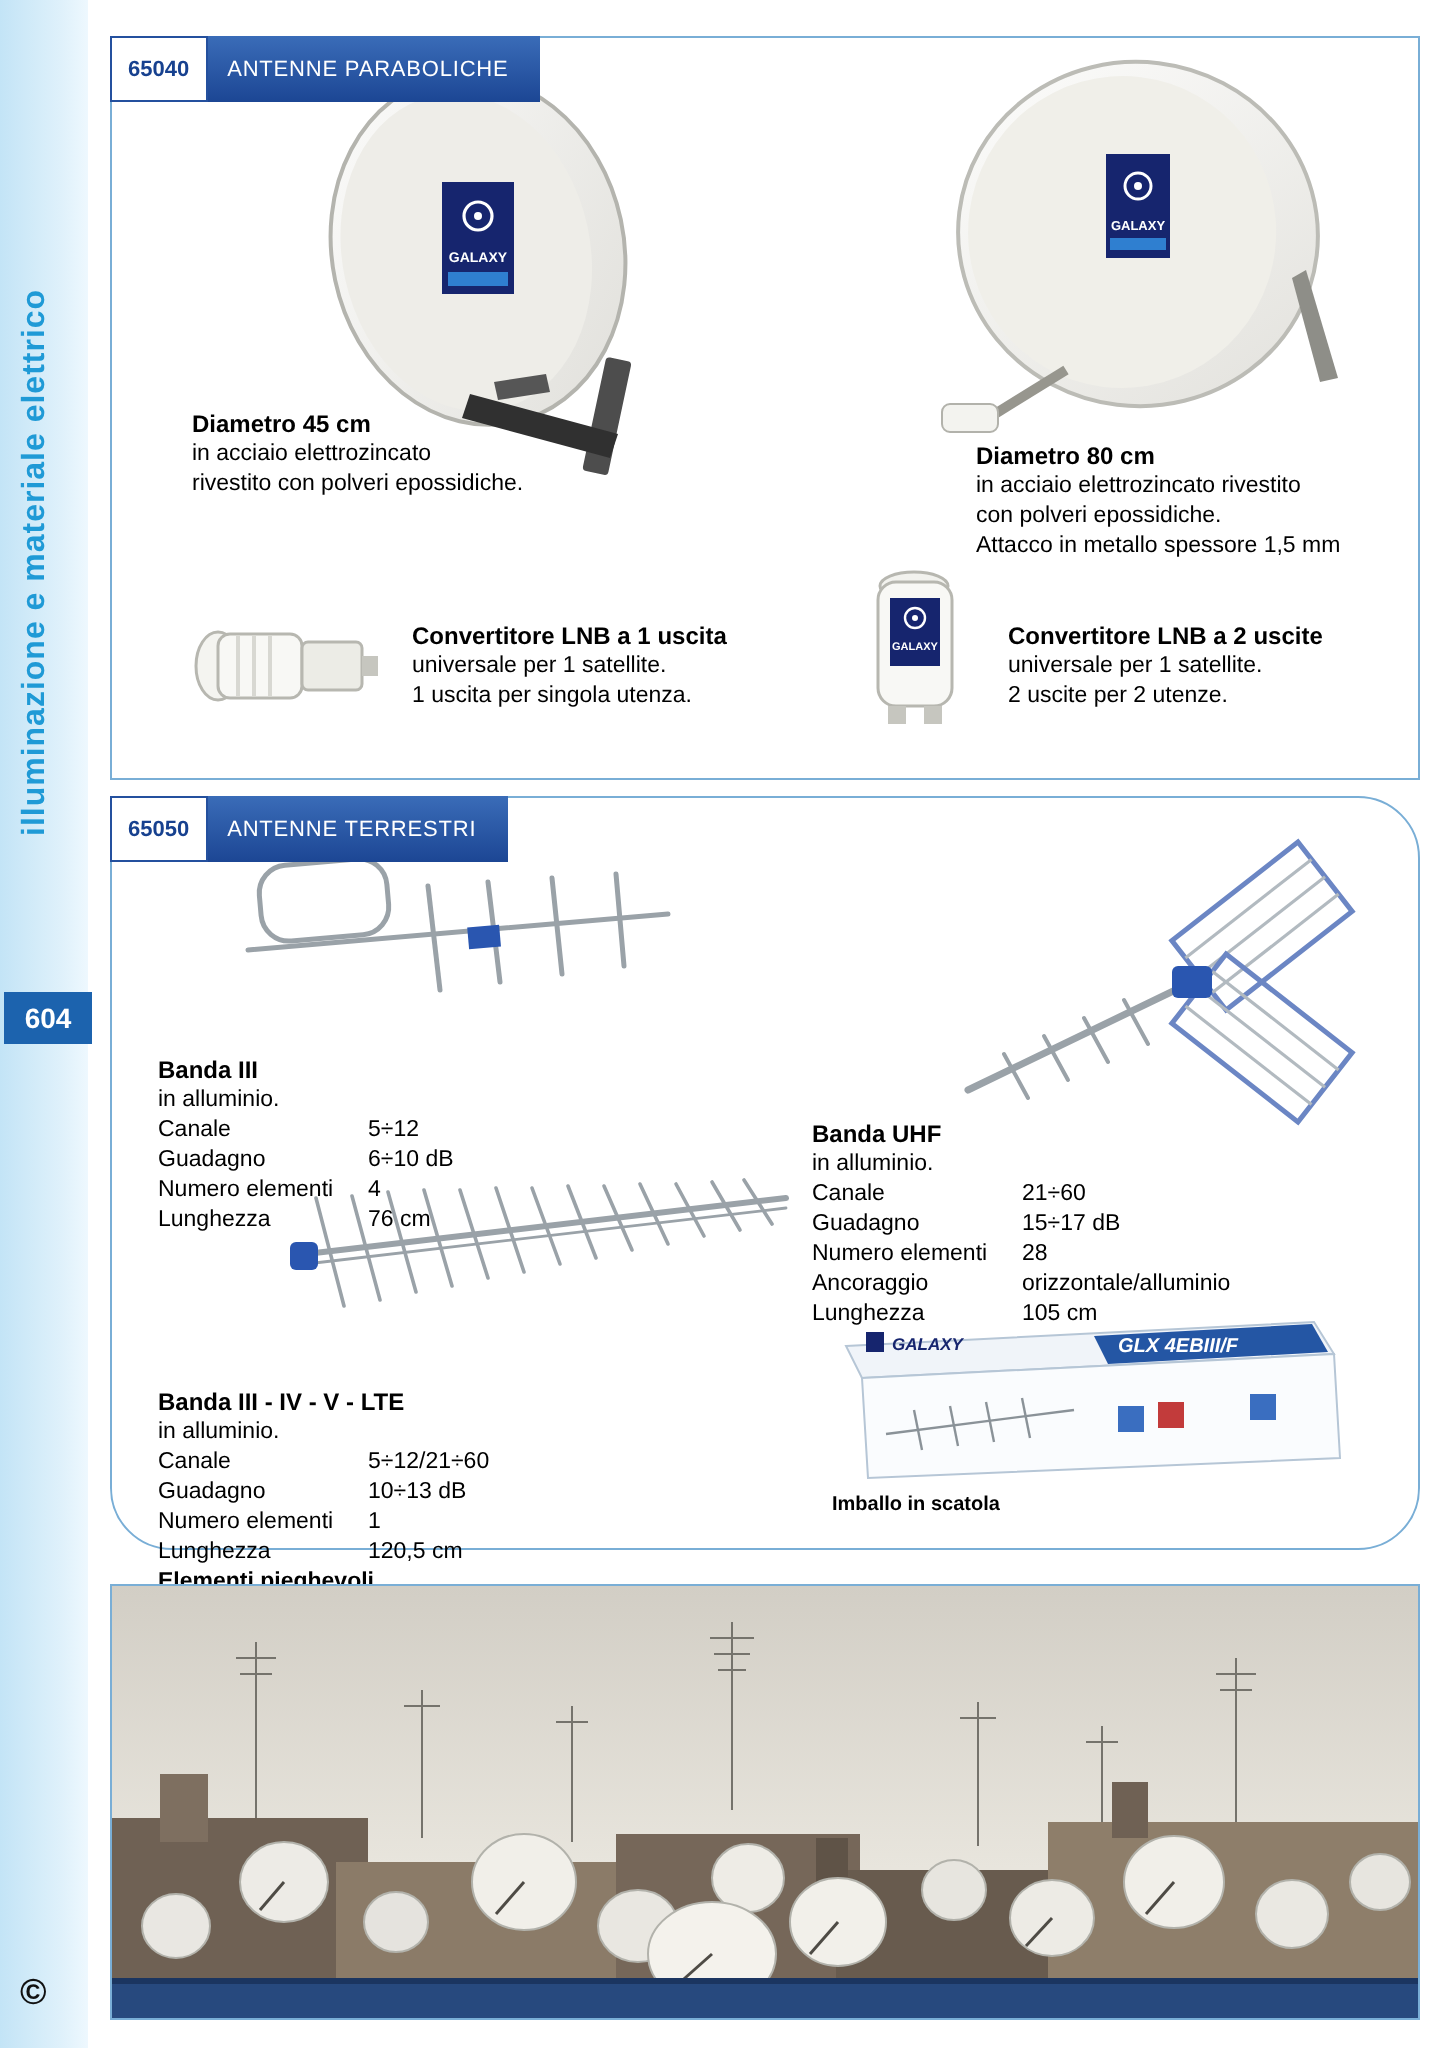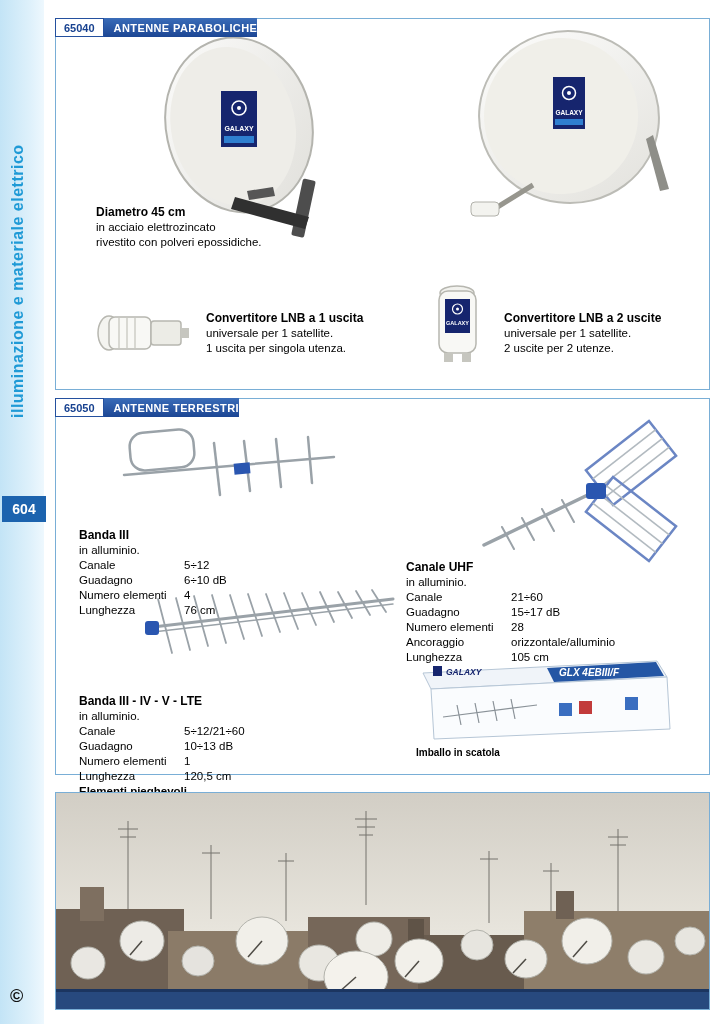--- a/index.html
+++ b/index.html
@@ -13,28 +13,28 @@
   .vertical-label { position:absolute; left:9px; top:88px; height:330px;
                     writing-mode:vertical-rl; transform:rotate(180deg);
                     color:#1f9ad6; font-weight:bold; font-size:16px; letter-spacing:.5px; white-space:nowrap; }
   .page-number { position:absolute; left:2px; top:496px; width:44px; height:26px; background:#1c63ae;
                  color:#fff; font-weight:bold; font-size:14px; display:flex; align-items:center; justify-content:center; }
   .copyright { position:absolute; left:10px; top:986px; font-size:18px; color:#111; font-weight:bold; }
 
   
   .panel { position:absolute; background:#fff; border:1px solid #79aed6; }
   #sec1 { left:55px; top:18px;  width:655px; height:372px; }
-  #sec2 { left:55px; top:398px; width:655px; height:377px; }
+  #sec2 { left:55px; top:398px; width:655px; height:377px;border-radius:31px; }
   .photo-box { position:absolute; left:55px; top:792px; width:655px; height:218px; border:1px solid #79aed6; background:#e8e5dd; }
 
-  .sec-header { position:absolute; top:-1px; left:-1px; display:flex; height:19px; z-index:3; }
+  .sec-header { position:absolute; top:-1px; left:-1px; display:flex; height:33px; z-index:3; }
   .code-box { border:1px solid #24509e; background:#fff; color:#17418f; font-weight:bold; font-size:11px;
               padding:0 8px; display:flex; align-items:center; }
-  .title-bar { background:linear-gradient(180deg,#3a6cb8 0%,#1c4694 100%); color:#fff; font-weight:bold;
-               font-size:11px; padding:0 0 0 10px; display:flex; align-items:center; letter-spacing:.4px; }
+  .title-bar { background:linear-gradient(180deg,#3a6cb8 0%,#1c4694 100%); color:#fff; font-weight:normal;
+               font-size:11px; padding:0 16px 0 10px; display:flex; align-items:center; letter-spacing:.4px; }
 
   .abs { position:absolute; }
   .prod-title { font-weight:bold; font-size:12px; line-height:16px; }
   .prod-desc  { font-size:11.5px; line-height:15px; white-space:pre-line; }
   .spec { font-size:11.5px; line-height:15px;margin-top:40px; }
   .spec .prod-title { margin-bottom:0; }
   .spec-row { display:flex; }
   .spec-label { flex:0 0 105px; }
   .spec-note { font-weight:bold; }
   .caption-bold { font-weight:bold; font-size:10px; }
@@ -103,20 +103,26 @@
         <rect x="94" y="92" width="28" height="6" fill="#2f7fd0"></rect>
       </svg>
     </div>
 
     <div class="abs" style="left:40px;top:185px;">
       <div class="prod-title">Diametro 45 cm</div>
       <div class="prod-desc">in acciaio elettrozincato
 rivestito con polveri epossidiche.</div>
     </div>
 
+    <div class="abs" style="left:432px;top:201px;">
+      <div class="prod-title">Diametro 80 cm</div>
+      <div class="prod-desc">in acciaio elettrozincato rivestito
+con polveri epossidiche.
+Attacco in metallo spessore 1,5 mm</div>
+    </div>
 
     <div class="abs" style="left:40px;top:284px;">
       <svg width="95" height="60" viewBox="0 0 95 60">
         <ellipse cx="13" cy="30" rx="11" ry="17" fill="#f4f4f0" stroke="#b7b7b0" stroke-width="1.5"></ellipse>
         <rect x="13" y="14" width="42" height="32" rx="6" fill="#f8f8f5" stroke="#b7b7b0" stroke-width="1.5"></rect>
         <line x1="23" y1="15" x2="23" y2="45" stroke="#d8d8d2" stroke-width="2"></line>
         <line x1="31" y1="15" x2="31" y2="45" stroke="#d8d8d2" stroke-width="2"></line>
         <line x1="39" y1="15" x2="39" y2="45" stroke="#d8d8d2" stroke-width="2"></line>
         <rect x="55" y="18" width="30" height="24" rx="3" fill="#ecece6" stroke="#b7b7b0" stroke-width="1.5"></rect>
         <rect x="85" y="25" width="8" height="10" fill="#c6c6bf"></rect>
@@ -209,21 +215,21 @@
           <rect x="115" y="82" width="80" height="44" fill="none" stroke="#6b86c4" stroke-width="2.5"></rect>
           <line x1="115" y1="93" x2="195" y2="93" stroke="#b2bac0" stroke-width="1.6"></line>
           <line x1="115" y1="104" x2="195" y2="104" stroke="#b2bac0" stroke-width="1.6"></line>
           <line x1="115" y1="115" x2="195" y2="115" stroke="#b2bac0" stroke-width="1.6"></line>
         </g>
         <rect x="110" y="68" width="20" height="16" rx="3" fill="#2a56b0"></rect>
       </svg>
     </div>
 
     <div class="abs spec" style="left:350px;top:120px;">
-      <div class="prod-title">Canale UHF</div>
+      <div class="prod-title">Banda UHF</div>
       <div>in alluminio.</div>
       <div class="spec-row">
         <span class="spec-label">Canale</span>
         <span class="spec-value">21÷60</span>
       </div>
       <div class="spec-row">
         <span class="spec-label">Guadagno</span>
         <span class="spec-value">15÷17 dB</span>
       </div>
       <div class="spec-row">

